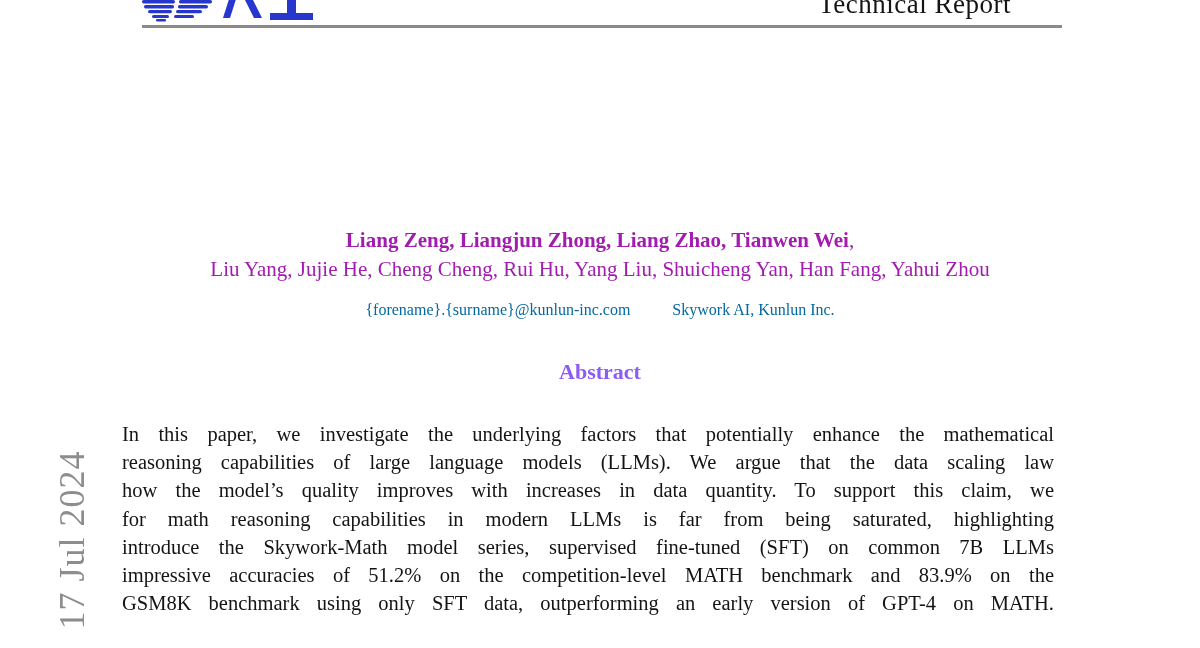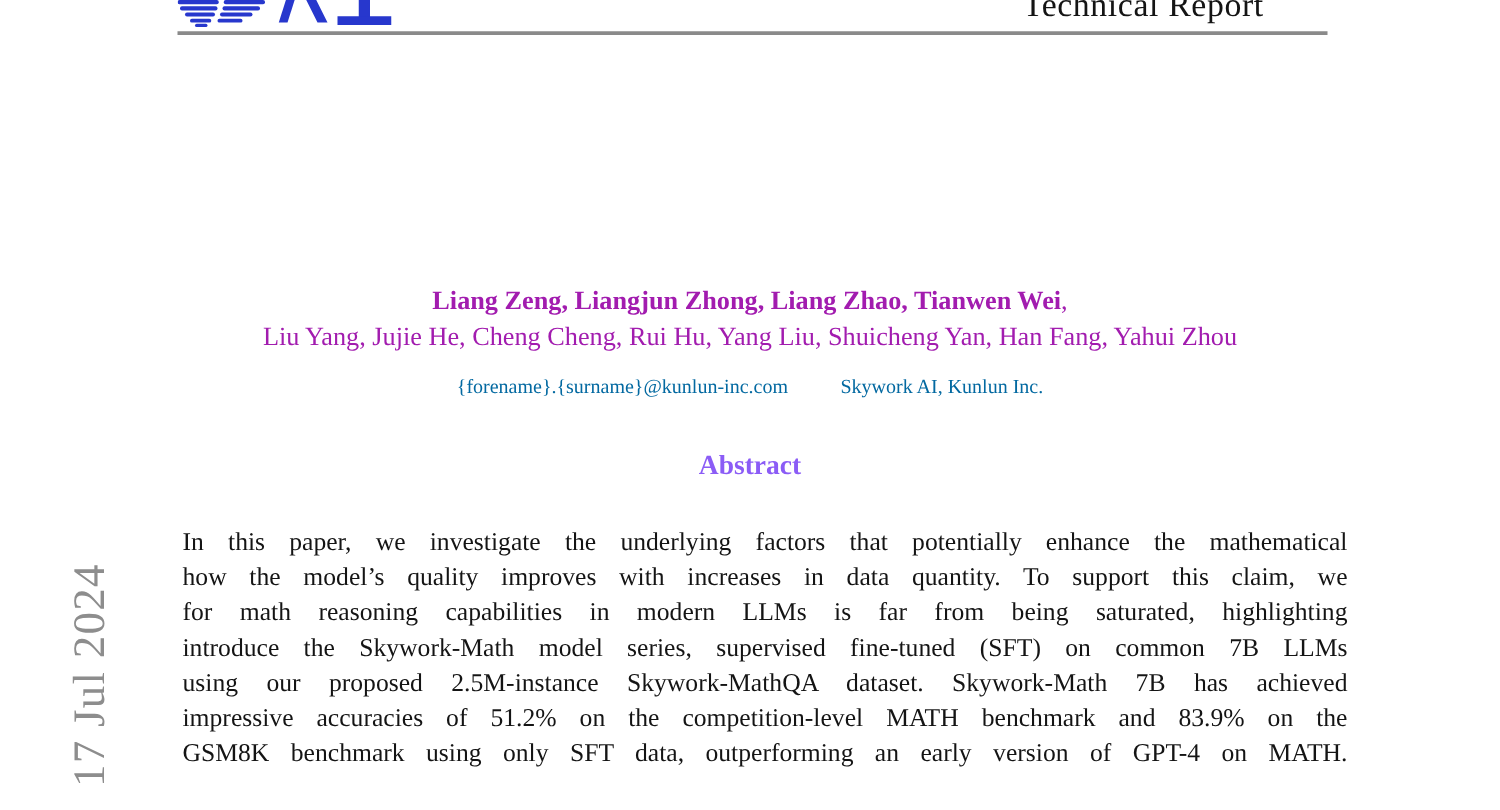--- a/index.html
+++ b/index.html
@@ -89,21 +89,21 @@
     left: 131px;
     top: 359px;
     width: 938px;
     text-align: center;
     font-weight: bold;
     font-size: 22px;
     color: #8b5cf6;
   }
   .abstract-body {
     position: absolute;
-    left: 146px;
+    left: 122px;
     top: 420px;
     width: 932px;
     font-size: 20.5px;
     color: #141414;
   }
   .abs-line {
     line-height: 28.2px;
     text-align: justify;
     text-align-last: justify;
     white-space: nowrap0; 
@@ -165,23 +165,23 @@
   </div>
 
   <div class="contact-line">
     <span>{forename}.{surname}@kunlun-inc.com</span><span class="contact-gap"></span><span>Skywork AI, Kunlun Inc.</span>
   </div>
 
   <div class="abstract-heading">Abstract</div>
 
   <div class="abstract-body">
     <div class="abs-line">In this paper, we investigate the underlying factors that potentially enhance the mathematical</div>
+    <div class="abs-line">reasoning capabilities of large language models (LLMs). We argue that the data scaling law</div>
     <div class="abs-line">how the model’s quality improves with increases in data quantity. To support this claim, we</div>
     <div class="abs-line">for math reasoning capabilities in modern LLMs is far from being saturated, highlighting</div>
     <div class="abs-line">introduce the Skywork-Math model series, supervised fine-tuned (SFT) on common 7B LLMs</div>
-    <div class="abs-line">using our proposed 2.5M-instance Skywork-MathQA dataset. Skywork-Math 7B has achieved</div>
     <div class="abs-line">impressive accuracies of 51.2% on the competition-level MATH benchmark and 83.9% on the</div>
     <div class="abs-line">GSM8K benchmark using only SFT data, outperforming an early version of GPT-4 on MATH.</div>
   </div>
 
   <div class="arxiv-stamp">17 Jul 2024</div>
 
 </div>
 
 </body></html>

